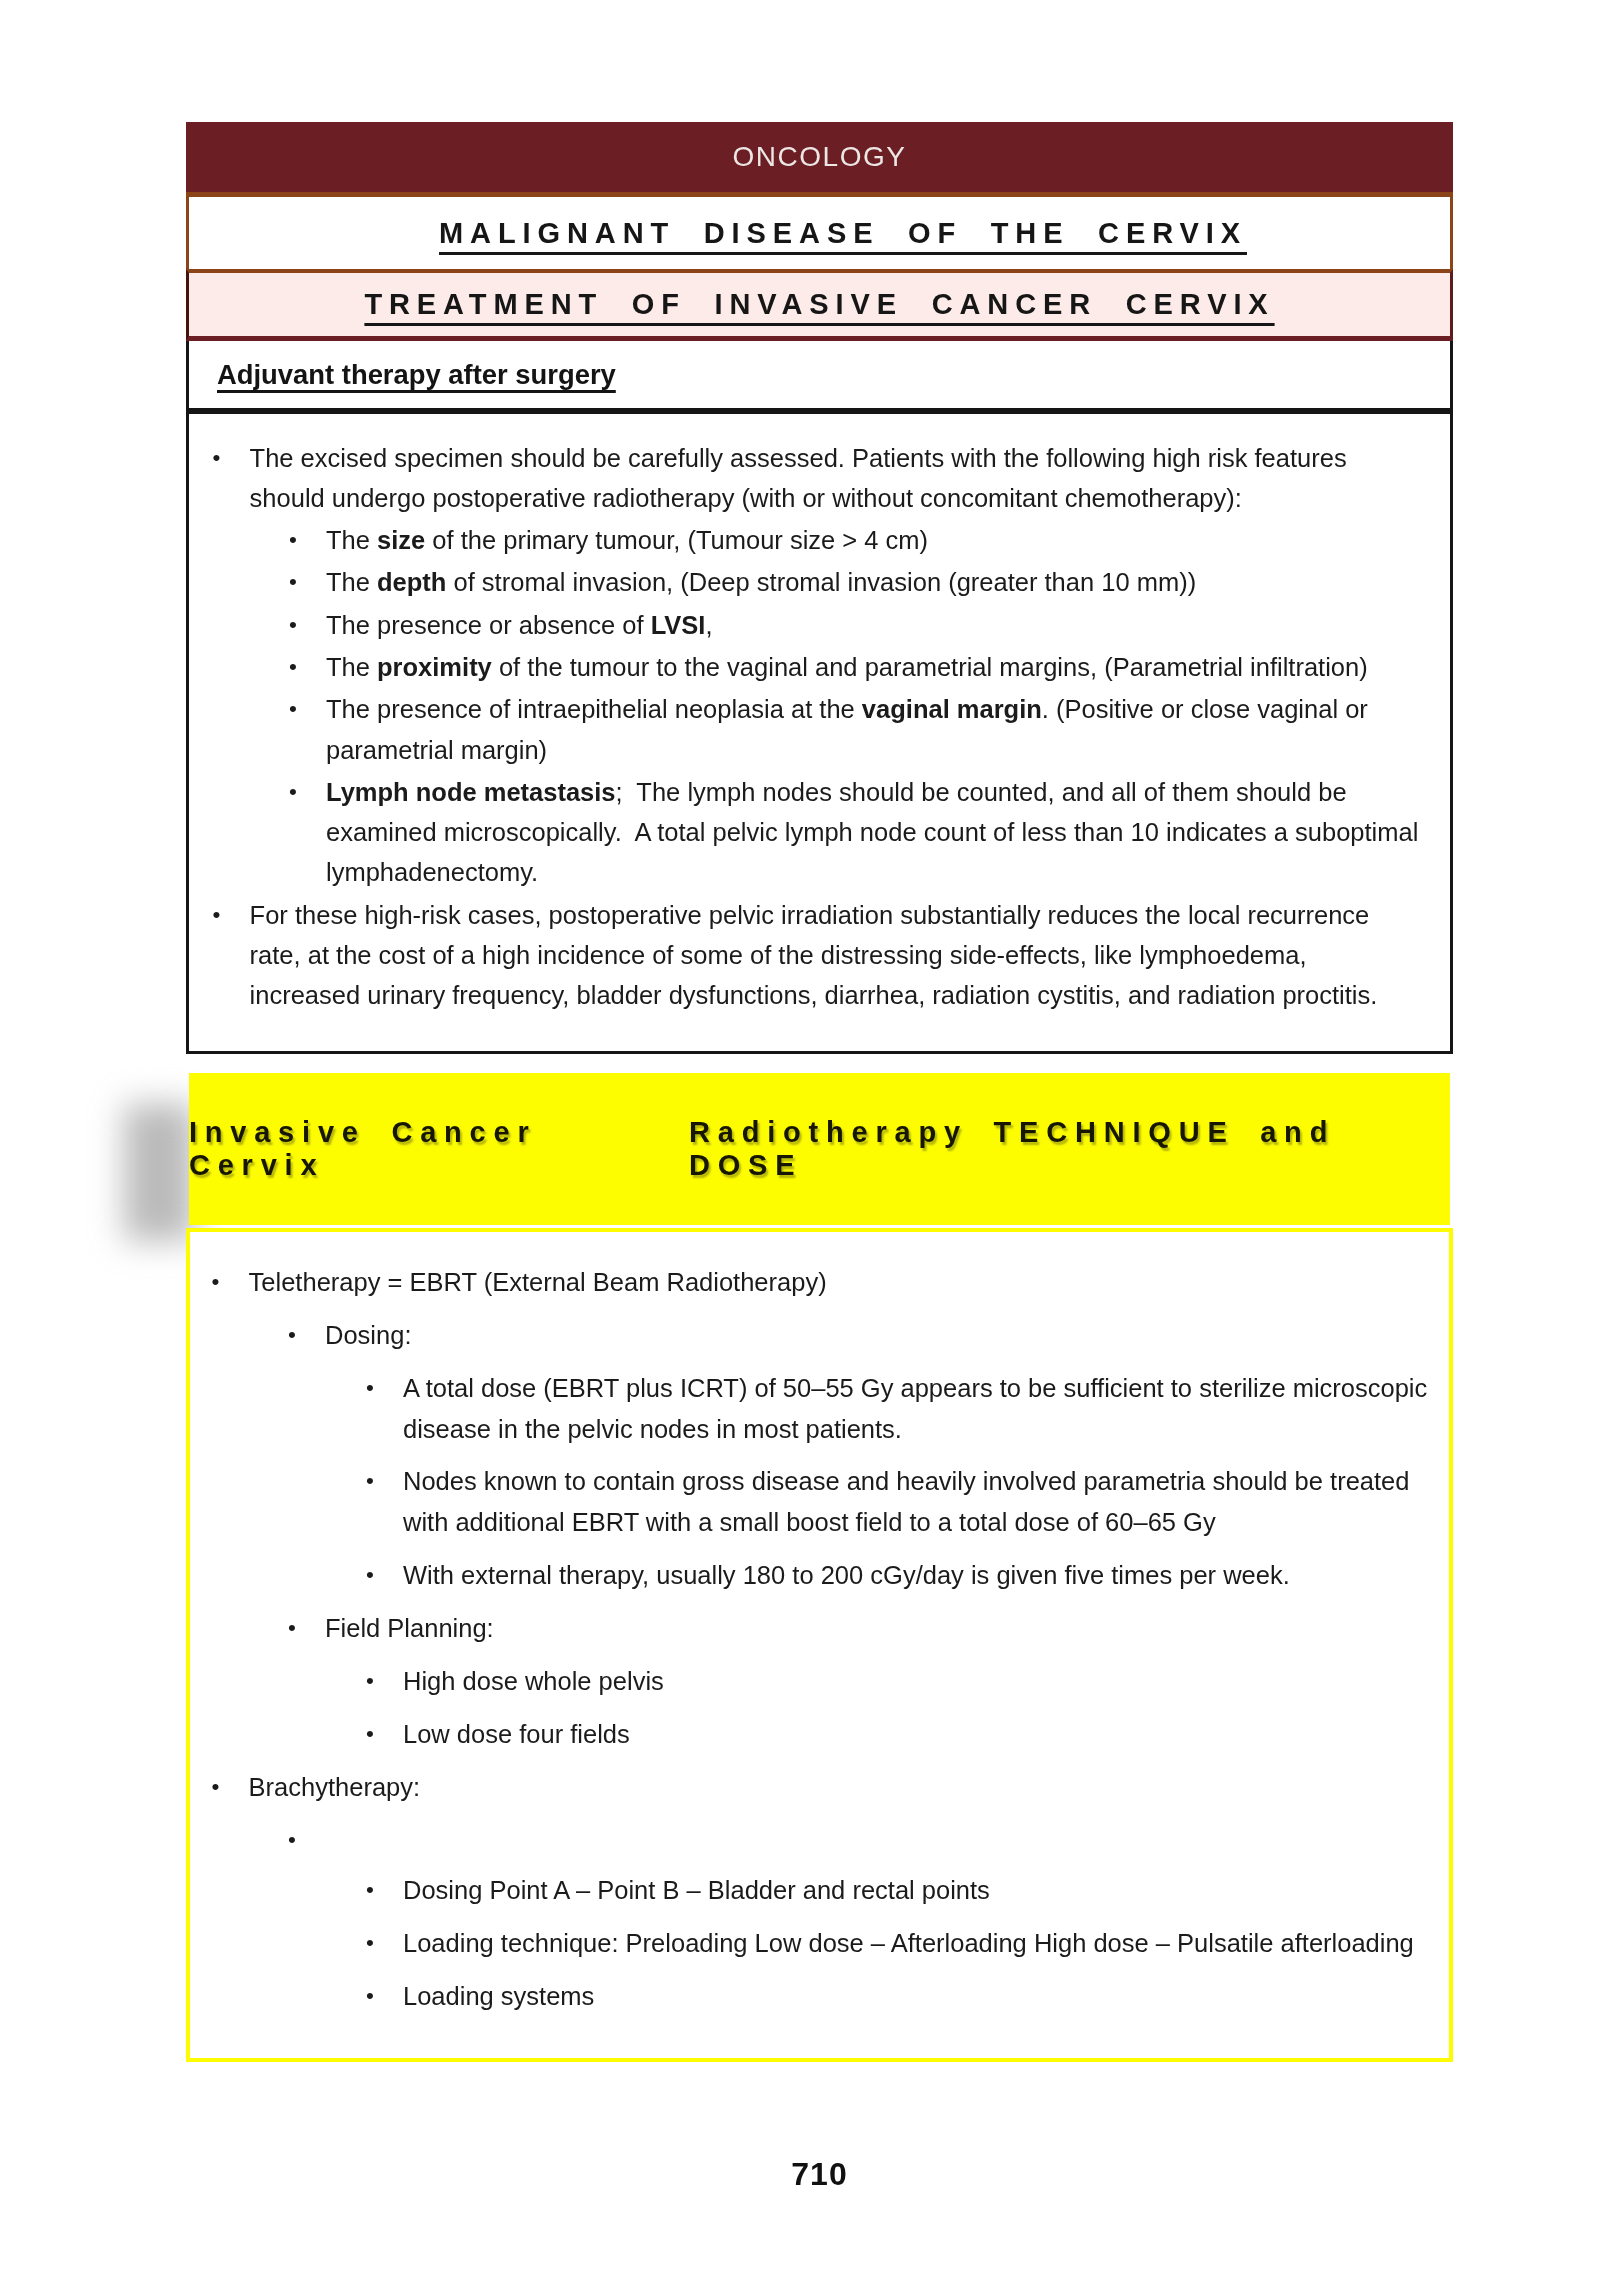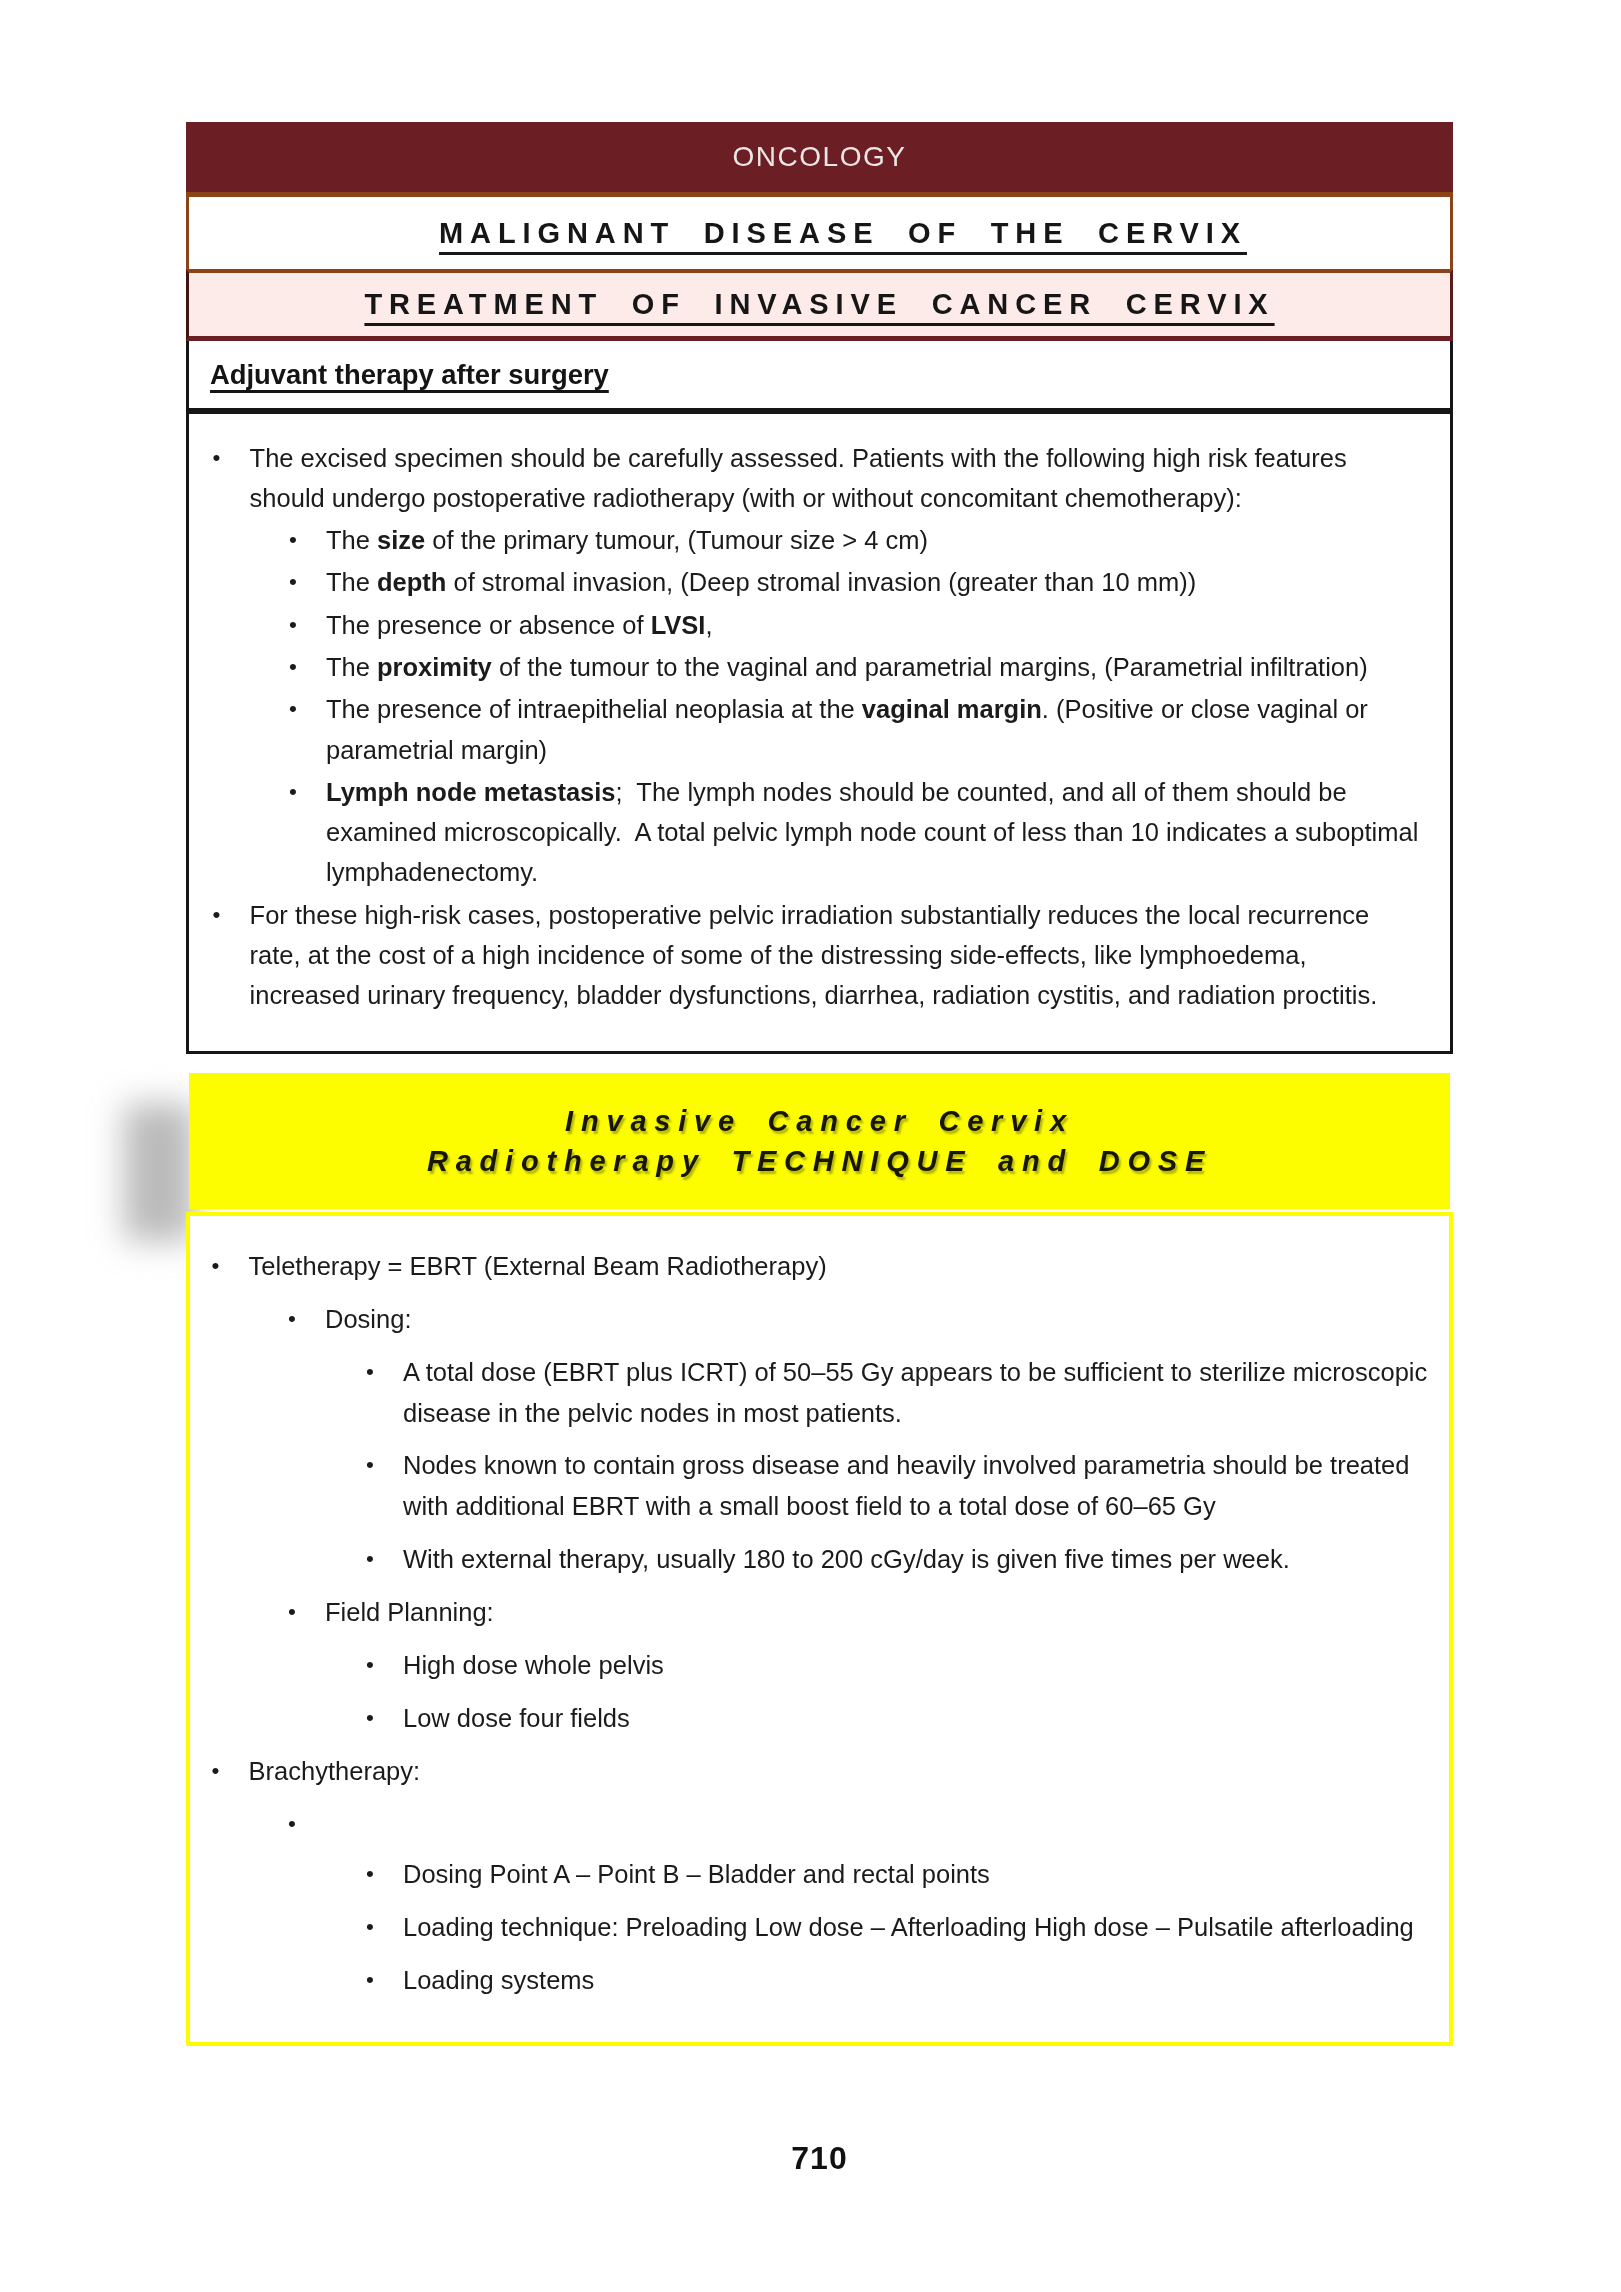--- a/index.html
+++ b/index.html
@@ -30,21 +30,21 @@
     border-left:3.9px solid #43140e;
     border-right:3.9px solid #5d1b1c;
   }
   .utitle{
     font-weight:bold;font-size:29px;letter-spacing:6.9px;word-spacing:13.7px;color:#161616;
     text-decoration:underline;text-underline-offset:8.8px;text-decoration-thickness:2.9px;
   }
 
   
   .adjuvant{
-    height:73px;background:#ffffff;display:flex;align-items:center;padding-left:21px;
+    height:73px;background:#ffffff;display:flex;align-items:center;padding-left:28px;
     border-left:3.9px solid var(--c-border,#151515);
     border-right:3.9px solid var(--c-border,#151515);
     border-bottom:6.9px solid var(--c-border,#151515);
   }
   .subhead{
     font-weight:bold;font-size:27.4px;color:#141414;
     text-decoration:underline;text-underline-offset:5.9px;text-decoration-thickness:2.5px;
   }
 
   
@@ -58,23 +58,23 @@
   .li{display:flex;font-size:25.5px;line-height:1.58;margin:2px 0;color:var(--c-ink,#1b1b1b);}
   .blt{flex:0 0 37px;font-size:22.5px;padding-top:2px;}
   .txt{flex:1 1 auto;padding-right:5.9px;}
   .lvl1{padding-left:21.6px;}
   .lvl2{padding-left:98px;}
   .lvl3{padding-left:176px;}
   b{font-weight:bold;}
 
   
   .ytitle{
-    box-sizing:border-box;position:relative;margin:19.6px 2.9px 0 2.9px;height:136px;
+    box-sizing:border-box;position:relative;margin:19.6px 2.9px 0 2.9px;height:152px;
     background:var(--c-yellow,#fdfd00);
-    display:flex;flex-direction:column;align-items:center;justify-content:center;gap:6.9px;font-style:italic;
+    display:flex;flex-direction:row;align-items:center;justify-content:center;gap:6.9px;
   }
   .ytitle::before{
     content:"";position:absolute;left:-65px;top:31px;width:71px;height:137px;
     background:rgba(118,118,118,0.5);filter:blur(16.7px);z-index:-1;
   }
   .yline{
     font-weight:bold;font-size:29px;letter-spacing:7.8px;word-spacing:9.8px;color:#171700;
     text-shadow:2px 2.9px 2px rgba(110,110,20,0.5);
   }
   .ybody{

